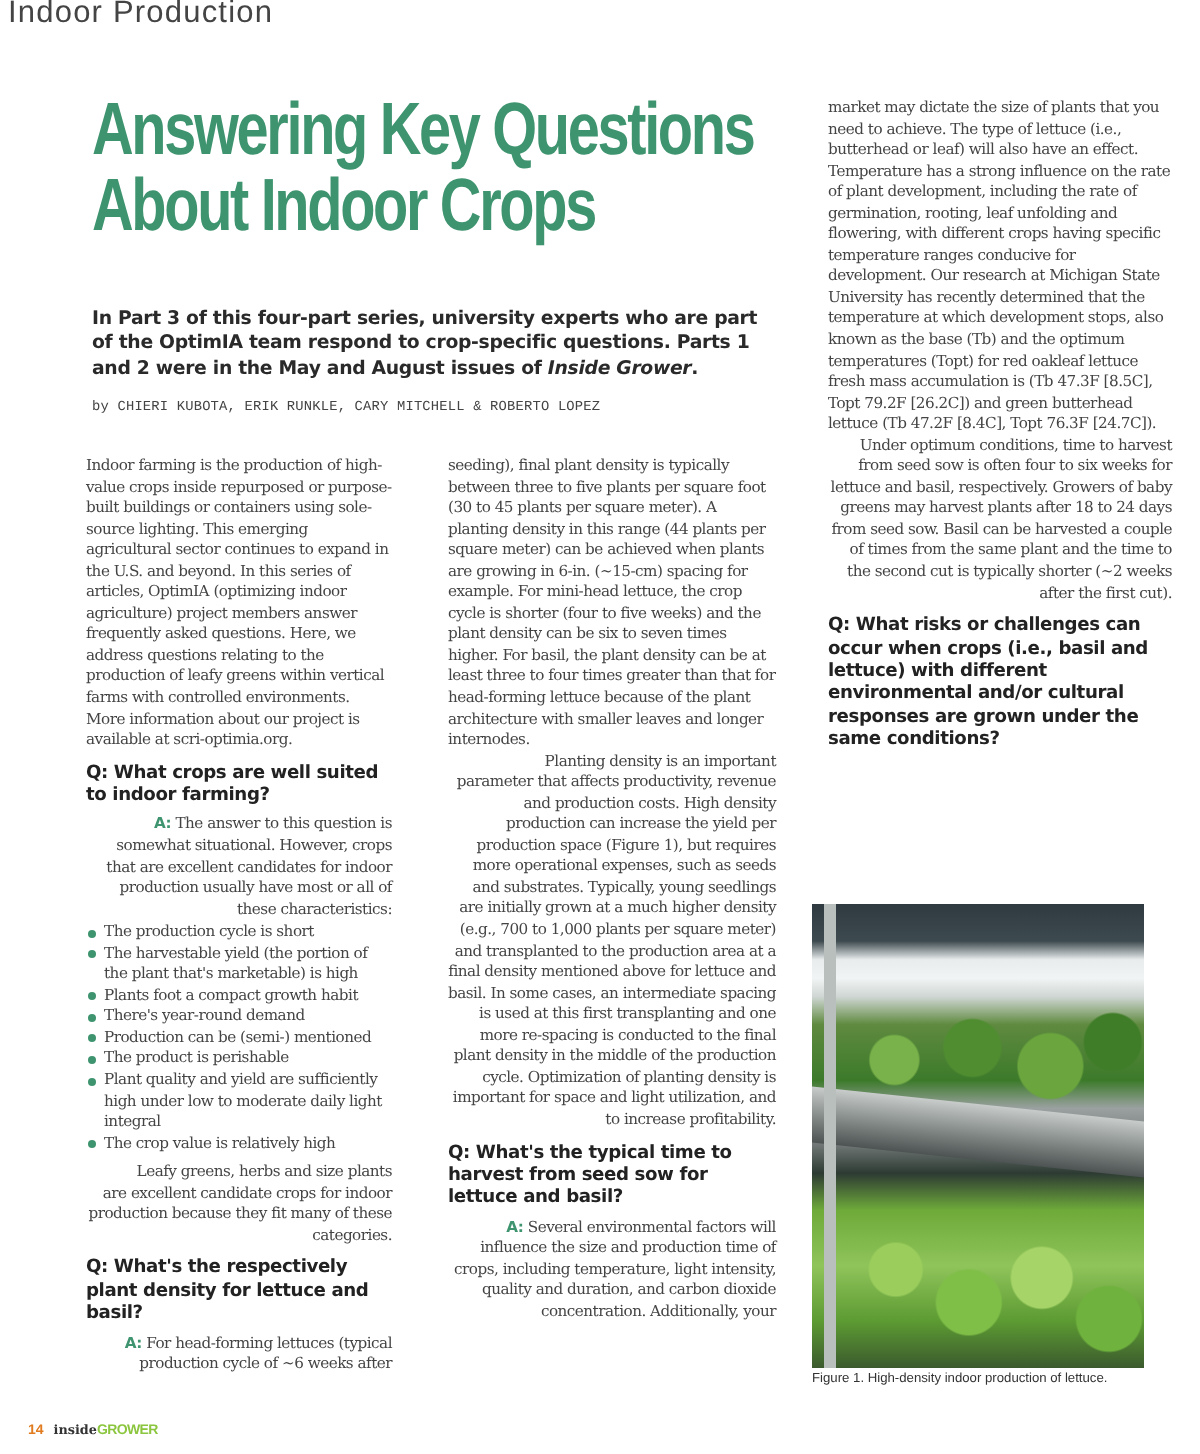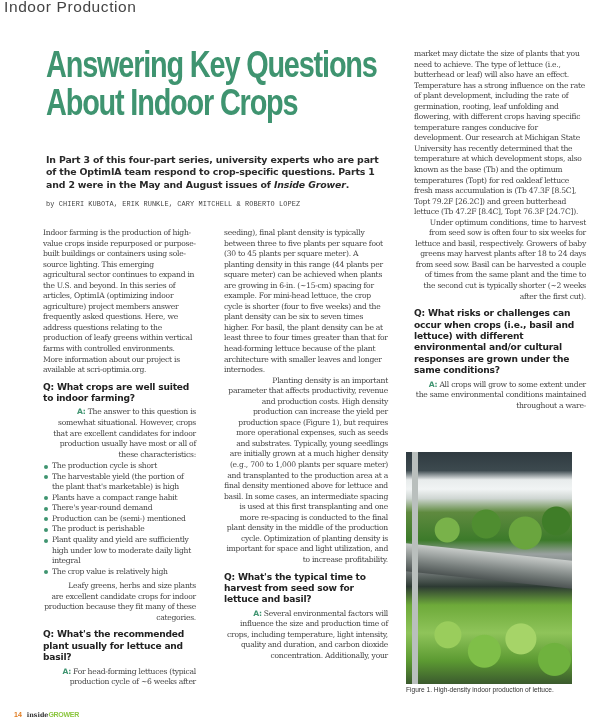--- a/index.html
+++ b/index.html
@@ -108,44 +108,43 @@
   <span>by </span><span>CHIERI KUBOTA, ERIK RUNKLE, CARY MITCHELL &amp; ROBERTO LOPEZ</span>
 </div>
 
 <div class="col col1">
   <p>Indoor farming is the production of high-value crops inside repurposed or purpose-built buildings or containers using sole-source lighting. This emerging agricultural sector continues to expand in the U.S. and beyond. In this series of articles, OptimIA (optimizing indoor agriculture) project members answer frequently asked questions. Here, we address questions relating to the production of leafy greens within vertical farms with controlled environments. More information about our project is available at scri-optimia.org.</p>
   <div class="q">Q: What crops are well suited to indoor farming?</div>
   <p class="indent"><span class="a-label">A:</span><span> The answer to this question is somewhat situational. However, crops that are excellent candidates for indoor production usually have most or all of these characteristics:</span></p>
   <ul class="bullets">
     <li>The production cycle is short</li>
     <li>The harvestable yield (the portion of the plant that's marketable) is high</li>
-    <li>Plants have a compact range habit</li>
+    <li>Plants foot a compact growth habit</li>
     <li>There's year-round demand</li>
     <li>Production can be (semi-) mentioned</li>
     <li>The product is perishable</li>
     <li>Plant quality and yield are sufficiently high under low to moderate daily light integral</li>
     <li>The crop value is relatively high</li>
   </ul>
   <p class="indent">Leafy greens, herbs and size plants are excellent candidate crops for indoor production because they fit many of these categories.</p>
-  <div class="q">Q: What's the recommended plant usually for lettuce and basil?</div>
+  <div class="q">Q: What's the respectively plant density for lettuce and basil?</div>
   <p class="indent"><span class="a-label">A:</span><span> For head-forming lettuces (typical production cycle of ~6 weeks after</span></p>
 </div>
 
 <div class="col col2">
   <p>seeding), final plant density is typically between three to five plants per square foot (30 to 45 plants per square meter). A planting density in this range (44 plants per square meter) can be achieved when plants are growing in 6-in. (~15-cm) spacing for example. For mini-head lettuce, the crop cycle is shorter (four to five weeks) and the plant density can be six to seven times higher. For basil, the plant density can be at least three to four times greater than that for head-forming lettuce because of the plant architecture with smaller leaves and longer internodes.</p>
   <p class="indent">Planting density is an important parameter that affects productivity, revenue and production costs. High density production can increase the yield per production space (Figure 1), but requires more operational expenses, such as seeds and substrates. Typically, young seedlings are initially grown at a much higher density (e.g., 700 to 1,000 plants per square meter) and transplanted to the production area at a final density mentioned above for lettuce and basil. In some cases, an intermediate spacing is used at this first transplanting and one more re-spacing is conducted to the final plant density in the middle of the production cycle. Optimization of planting density is important for space and light utilization, and to increase profitability.</p>
   <div class="q">Q: What's the typical time to harvest from seed sow for lettuce and basil?</div>
   <p class="indent"><span class="a-label">A:</span><span> Several environmental factors will influence the size and production time of crops, including temperature, light intensity, quality and duration, and carbon dioxide concentration. Additionally, your</span></p>
 </div>
 
 <div class="col col3">
   <p>market may dictate the size of plants that you need to achieve. The type of lettuce (i.e., butterhead or leaf) will also have an effect. Temperature has a strong influence on the rate of plant development, including the rate of germination, rooting, leaf unfolding and flowering, with different crops having specific temperature ranges conducive for development. Our research at Michigan State University has recently determined that the temperature at which development stops, also known as the base (Tb) and the optimum temperatures (Topt) for red oakleaf lettuce fresh mass accumulation is (Tb 47.3F [8.5C], Topt 79.2F [26.2C]) and green butterhead lettuce (Tb 47.2F [8.4C], Topt 76.3F [24.7C]).</p>
   <p class="indent">Under optimum conditions, time to harvest from seed sow is often four to six weeks for lettuce and basil, respectively. Growers of baby greens may harvest plants after 18 to 24 days from seed sow. Basil can be harvested a couple of times from the same plant and the time to the second cut is typically shorter (~2 weeks after the first cut).</p>
   <div class="q">Q: What risks or challenges can occur when crops (i.e., basil and lettuce) with different environmental and/or cultural responses are grown under the same conditions?</div>
-  <p class="indent"><span class="a-label">A:</span><span> All crops will grow to some extent under the same environmental conditions maintained throughout a ware-</span></p>
 </div>
 
 <div class="figure">
   <div class="leaves1"></div>
   <div class="shelf1"></div>
   <div class="leaves2"></div>
   <div class="pole"></div>
 </div>
 <div class="caption">Figure 1. High-density indoor production of lettuce.</div>
 

